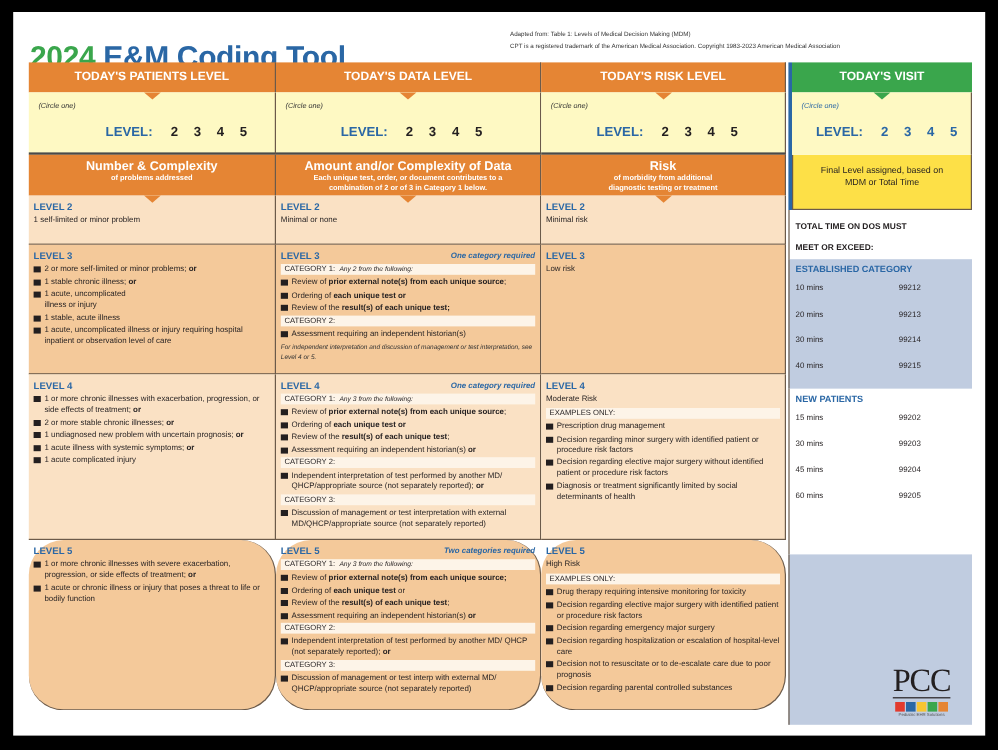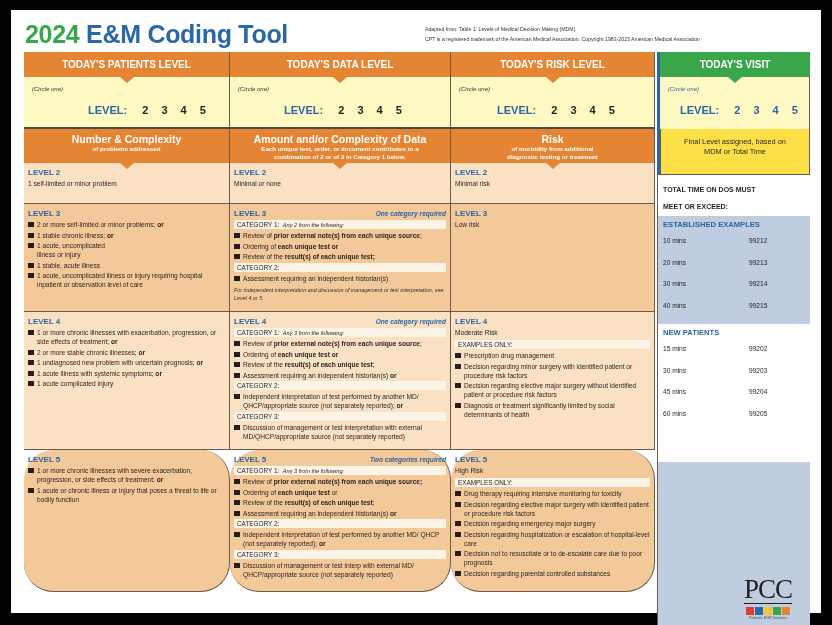--- a/index.html
+++ b/index.html
@@ -1,19 +1,19 @@
 <!DOCTYPE html>
 <html><head>
 <meta charset="utf-8">
 <style>
   * { box-sizing: border-box; margin: 0; padding: 0; }
   html, body { width: 832px; height: 625px; background: #000; overflow: hidden; }
   body { font-family: "Liberation Sans", "DejaVu Sans", sans-serif; color: #231f20; }
   .page { position: absolute; left: 11px; top: 10px; width: 810px; height: 603px; background: #fff; }
-  .title { position: absolute; left: 14px; top: 10px; font-size: 25px; font-weight: bold; letter-spacing: -0.3px; }
+  .title { position: absolute; left: 14px; top: 24px; font-size: 25px; font-weight: bold; letter-spacing: -0.3px; }
   .title .yr { color: #3aa64c; }
   .title .nm { color: #2a67a5; }
   .credits { position: absolute; left: 414px; top: 14px; font-size: 5.2px; color: #333; line-height: 10px; }
 
   .grid { position: absolute; left: 13px; top: 42px; width: 786px; height: 552px; }
   .col { position: absolute; top: 0; }
   .c1 { left: 0; width: 206px; }
   .c2 { left: 206px; width: 221px; }
   .c3 { left: 427px; width: 204px; }
   .c4 { left: 633px; width: 153px; }
@@ -386,21 +386,21 @@
         </div>
         <div class="visit-sub">
           <div style="padding:0 14px">Final Level assigned, based on MDM or Total Time</div>
         </div>
       </div>
       <div class="tt">
         <div>TOTAL TIME ON DOS MUST</div>
         <div>MEET OR EXCEED:</div>
       </div>
       <div class="bluebg" style="height:108px">
-        <div class="bh">ESTABLISHED EXAMPLES</div>
+        <div class="bh">ESTABLISHED CATEGORY</div>
         <div class="row">
             <span>10 mins</span>
             <span>99212</span>
           </div>
         <div class="row">
             <span>20 mins</span>
             <span>99213</span>
           </div>
         <div class="row">
             <span>30 mins</span>
@@ -423,21 +423,21 @@
           </div>
         <div class="row">
             <span>45 mins</span>
             <span>99204</span>
           </div>
         <div class="row">
             <span>60 mins</span>
             <span>99205</span>
           </div>
       </div>
-      <div class="bluebg" style="height:164px;position:relative">
+      <div class="bluebg" style="height:142px;position:relative">
         <div class="logo">
           <div class="pcc">PCC</div>
           <div class="sqs">
             <span style="background:#e23b2e"></span>
               <span style="background:#2a67a5"></span>
               <span style="background:#f7c531"></span>
               <span style="background:#3aa64c"></span>
               <span style="background:#e58534"></span>
           </div>
           <div class="tag">Pediatric EHR Solutions</div>

